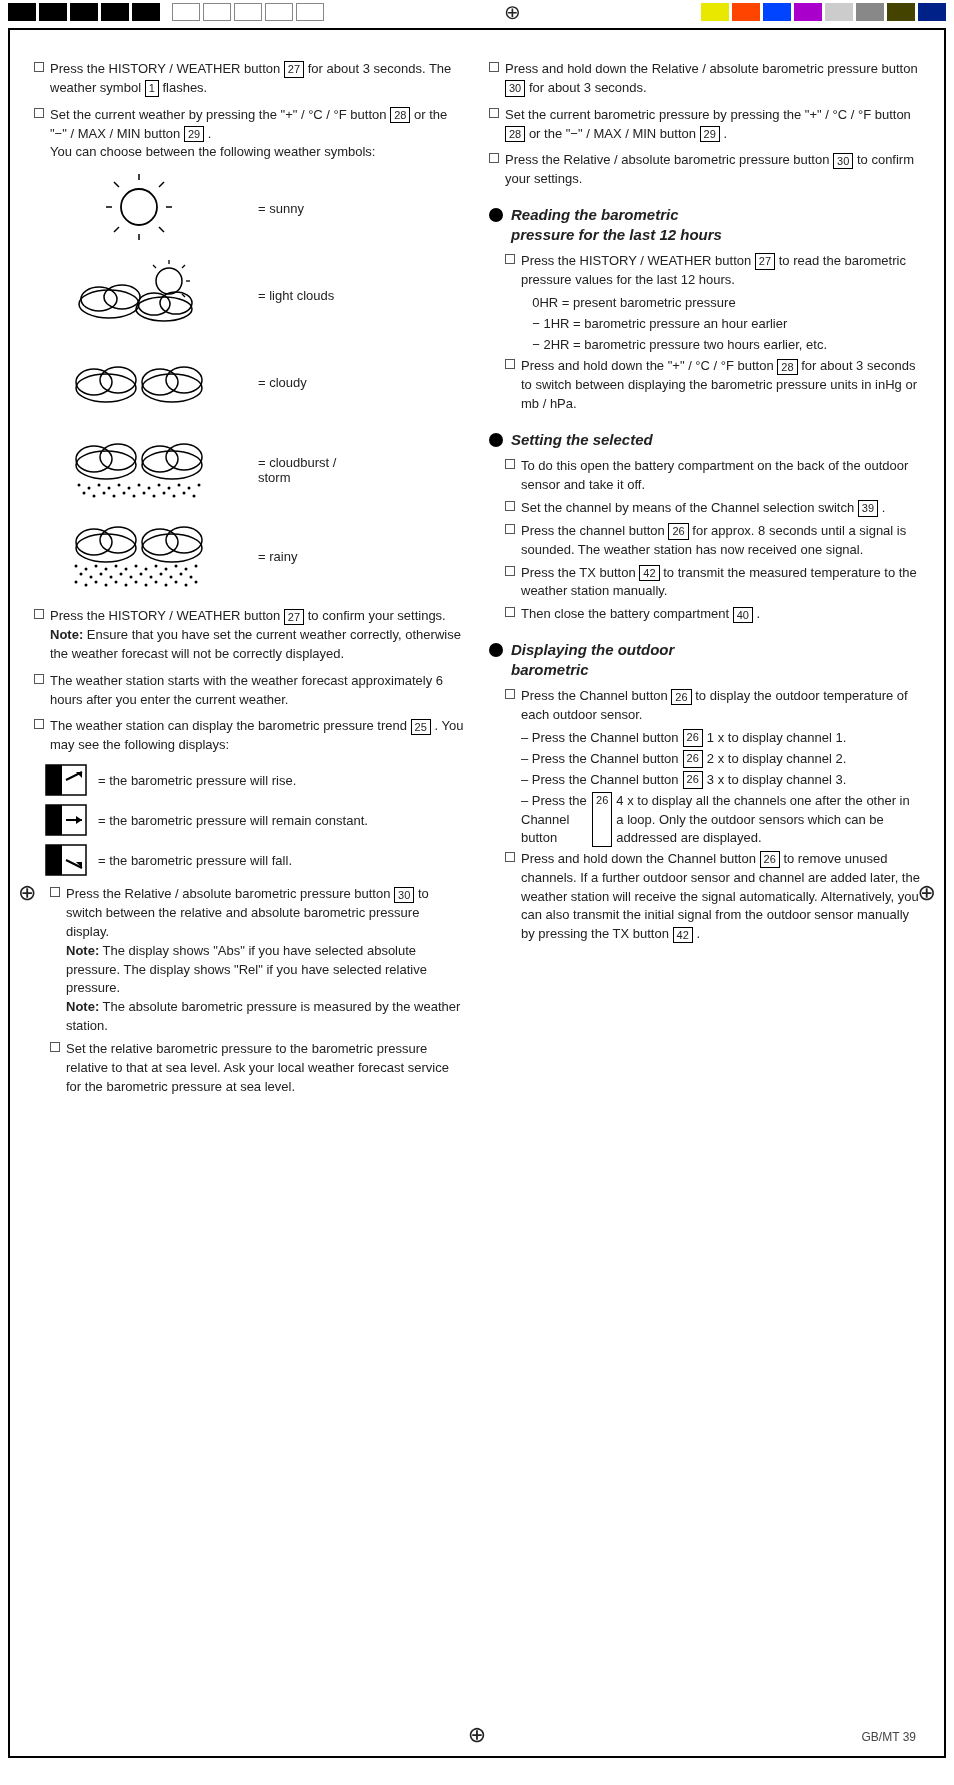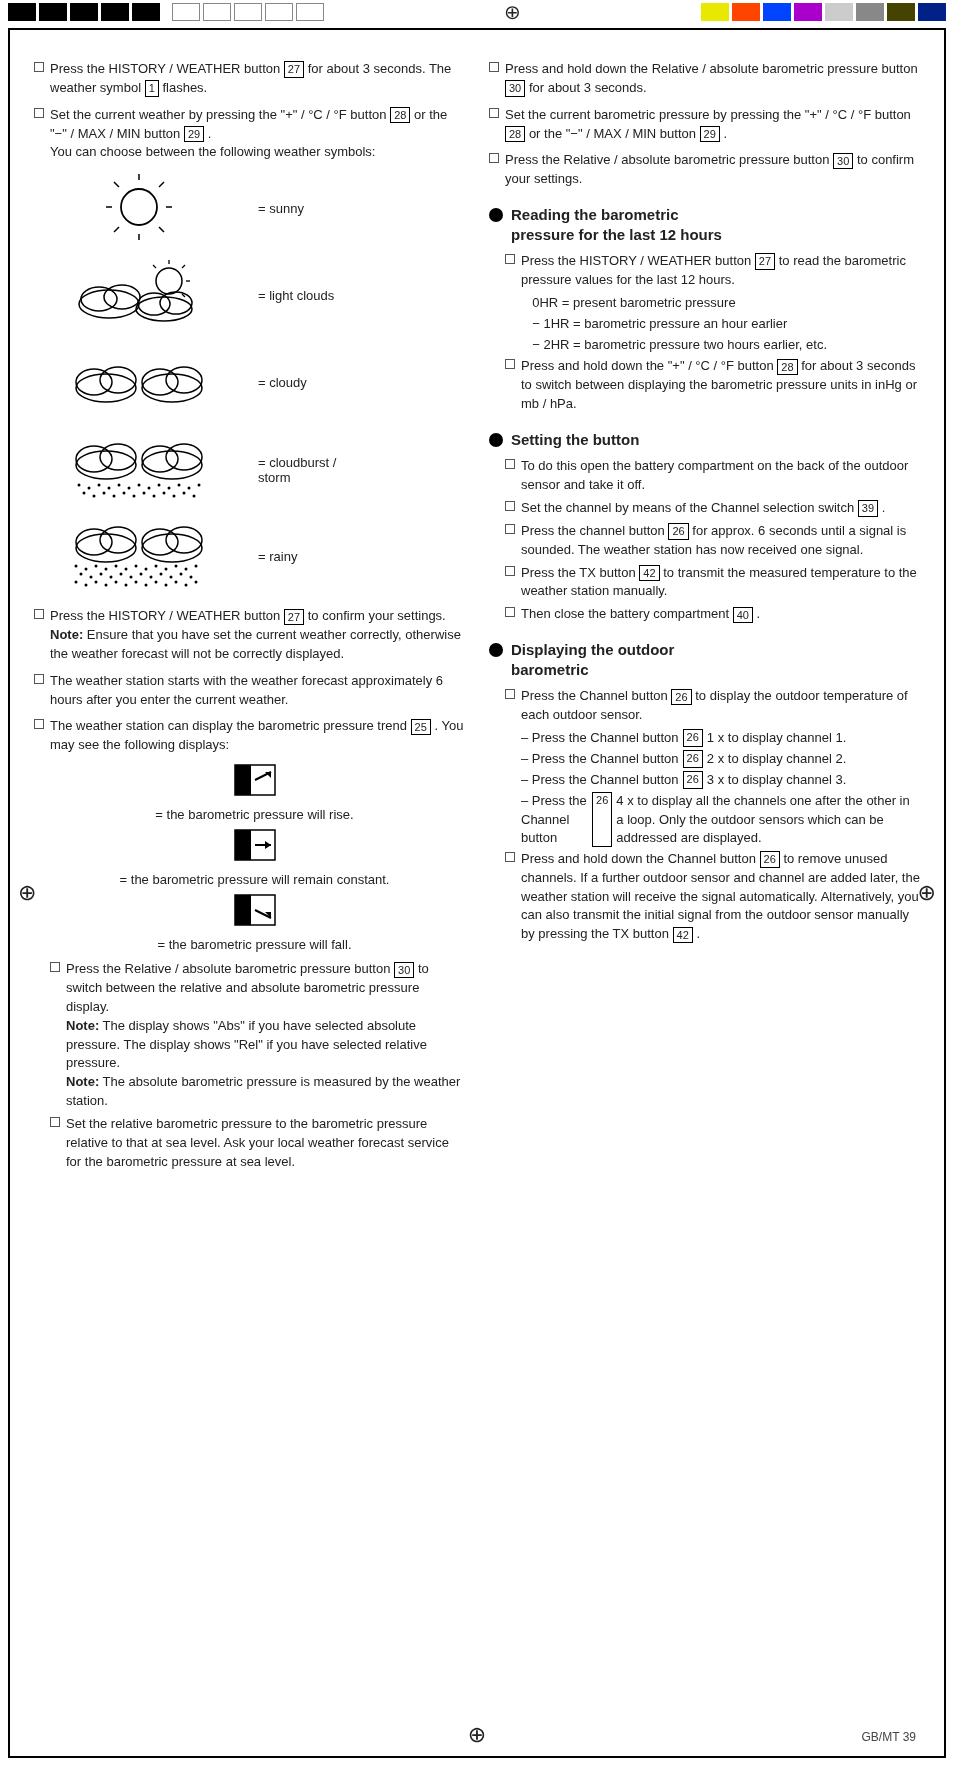--- a/index.html
+++ b/index.html
@@ -103,20 +103,21 @@
     svg.weather-svg {
       width: 170px;
       height: 70px;
     }
 
     .section-heading {
       display: flex;
       align-items: flex-start;
       gap: 8px;
       margin: 16px 0 8px 0;
+      font-style: italic;
     }
     .section-dot {
       width: 14px;
       height: 14px;
       background: #000;
       border-radius: 50%;
       flex-shrink: 0;
       margin-top: 3px;
     }
     .section-title {
@@ -126,21 +127,20 @@
     }
 
     .barometric-icons {
       margin: 8px 0 8px 10px;
     }
     .baro-row {
       display: flex;
       align-items: center;
       gap: 10px;
       margin-bottom: 6px;
-      flex-direction: column;
     }
     .baro-icon-box {
       width: 44px;
       height: 34px;
       flex-shrink: 0;
     }
     .baro-icon-box svg {
       width: 44px;
       height: 34px;
     }
@@ -569,21 +569,21 @@
             <span>Press and hold down the "+" / °C / °F button</span>
             <span class="btn-num">28</span>
             <span>for about 3 seconds to switch between displaying the barometric pressure units in inHg or mb / hPa.</span>
           </div>
         </div>
       </div>
 
       <div class="section-heading">
         <div class="section-dot"></div>
         <div class="section-title">
-          <span>Setting the button</span>
+          <span>Setting the selected</span>
         </div>
       </div>
 
       <div class="indent-list">
         <div class="bullet-item">
           <div class="bullet-sq"></div>
           <div class="bullet-text">To do this open the battery compartment on the back of the outdoor sensor and take it off.</div>
         </div>
         <div class="bullet-item">
           <div class="bullet-sq"></div>
@@ -591,21 +591,21 @@
             <span>Set the channel by means of the Channel selection switch</span>
             <span class="btn-num">39</span>
             <span>.</span>
           </div>
         </div>
         <div class="bullet-item">
           <div class="bullet-sq"></div>
           <div class="bullet-text">
             <span>Press the channel button</span>
             <span class="btn-num">26</span>
-            <span>for approx. 6 seconds until a signal is sounded. The weather station has now received one signal.</span>
+            <span>for approx. 8 seconds until a signal is sounded. The weather station has now received one signal.</span>
           </div>
         </div>
         <div class="bullet-item">
           <div class="bullet-sq"></div>
           <div class="bullet-text">
             <span>Press the TX button</span>
             <span class="btn-num">42</span>
             <span>to transmit the measured temperature to the weather station manually.</span>
           </div>
         </div>

